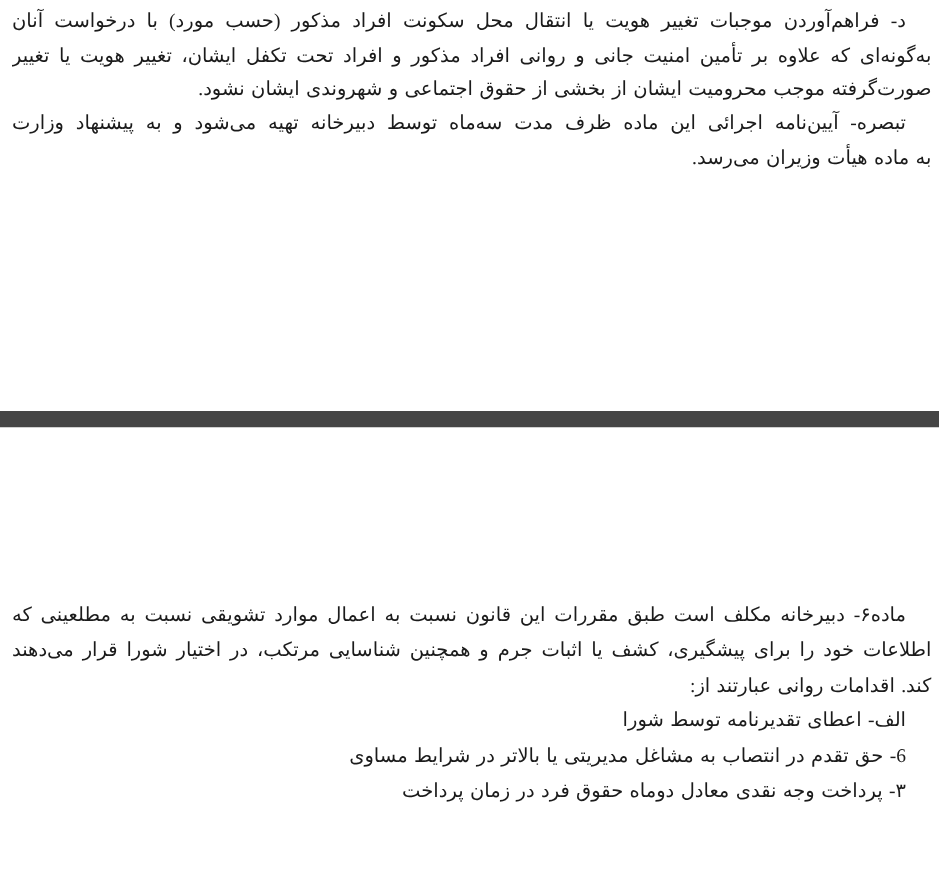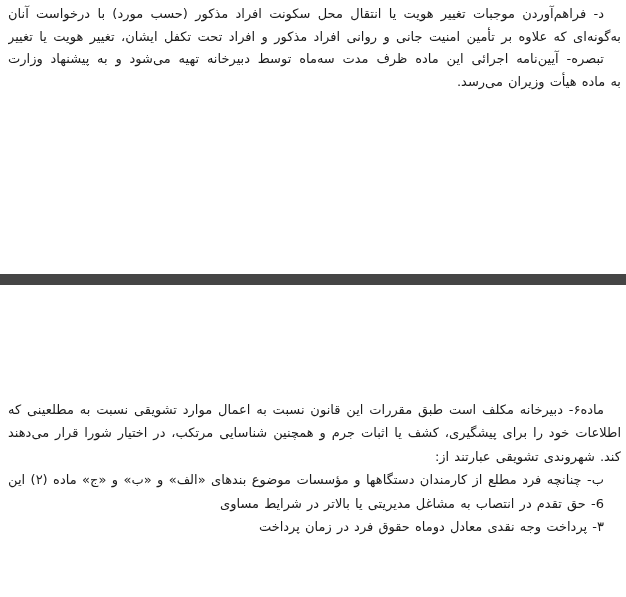--- a/index.html
+++ b/index.html
@@ -30,46 +30,48 @@
     width: 100%;
   }
   .textblock-p1 { padding-top: 3px; }
   .textblock-p2 { padding-top: 113px; }
   .line {
     height: 22.7px;
     line-height: 22.7px;
     overflow: hidden;
     text-align: right;
     word-spacing: 1px;
+    font-family: Liberation Serif, serif;
   }
   .textblock-p2 .line { height: 23.4px; line-height: 23.4px; }
   .line.indent { padding-right: 17px; }
   .line.justify {
     text-align: justify;
     text-align-last: justify;
   }
 </style>
 </head>
 <body>
 
 <div class="viewer">
   <div class="page page-1">
     <div class="textblock textblock-p1">
         <div class="line indent justify">د- فراهم‌آوردن موجبات تغییر هویت یا انتقال محل سکونت افراد مذکور (حسب مورد) با درخواست آنان</div>
         <div class="line justify">به‌گونه‌ای که علاوه بر تأمین امنیت جانی و روانی افراد مذکور و افراد تحت تکفل ایشان، تغییر هویت یا تغییر موقعیت</div>
+        <div class="line">صورت‌گرفته موجب محرومیت ایشان از بخشی از حقوق اجتماعی و شهروندی ایشان نشود.</div>
         <div class="line indent justify">تبصره- آیین‌نامه اجرائی این ماده ظرف مدت سه‌ماه توسط دبیرخانه تهیه می‌شود و به پیشنهاد وزارت دادگستری</div>
         <div class="line">به ماده هیأت وزیران می‌رسد.</div>
       </div>
   </div>
 
   <div class="page-gap" style="background: rgb(69, 69, 69);"></div>
 
   <div class="page page-2">
     <div class="textblock textblock-p2">
         <div class="line indent justify">ماده۶- دبیرخانه مکلف است طبق مقررات این قانون نسبت به اعمال موارد تشویقی نسبت به مطلعینی که</div>
         <div class="line justify">اطلاعات خود را برای پیشگیری، کشف یا اثبات جرم و همچنین شناسایی مرتکب، در اختیار شورا قرار می‌دهند اقدام</div>
-        <div class="line">کند. شهروندی تشویقی عبارتند از:</div>
-        <div class="line indent justify">ب- چنانچه فرد مطلع از کارمندان دستگاهها و مؤسسات موضوع بندهای «الف» و «ب» و «ج» ماده (۲) این</div>
+        <div class="line">کند. اقدامات روانی عبارتند از:</div>
+        <div class="line indent">الف- اعطای تقدیرنامه توسط شورا</div>
         <div class="line indent">6- حق تقدم در انتصاب به مشاغل مدیریتی یا بالاتر در شرایط مساوی</div>
         <div class="line indent">۳- پرداخت وجه نقدی معادل دوماه حقوق فرد در زمان پرداخت</div>
       </div>
   </div>
 </div>
 
 </body></html>

